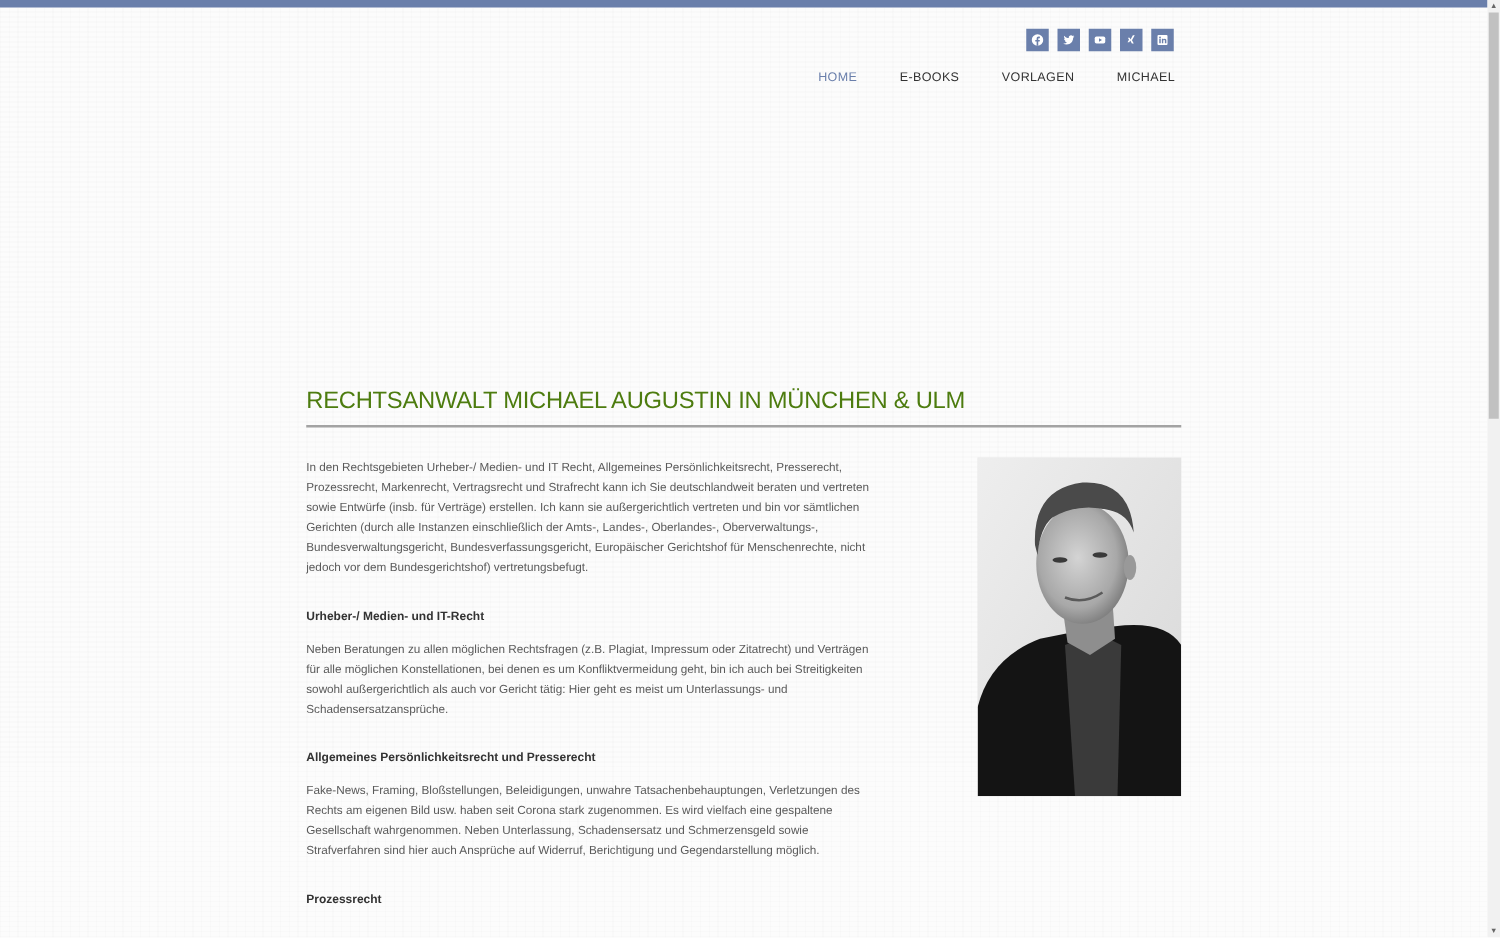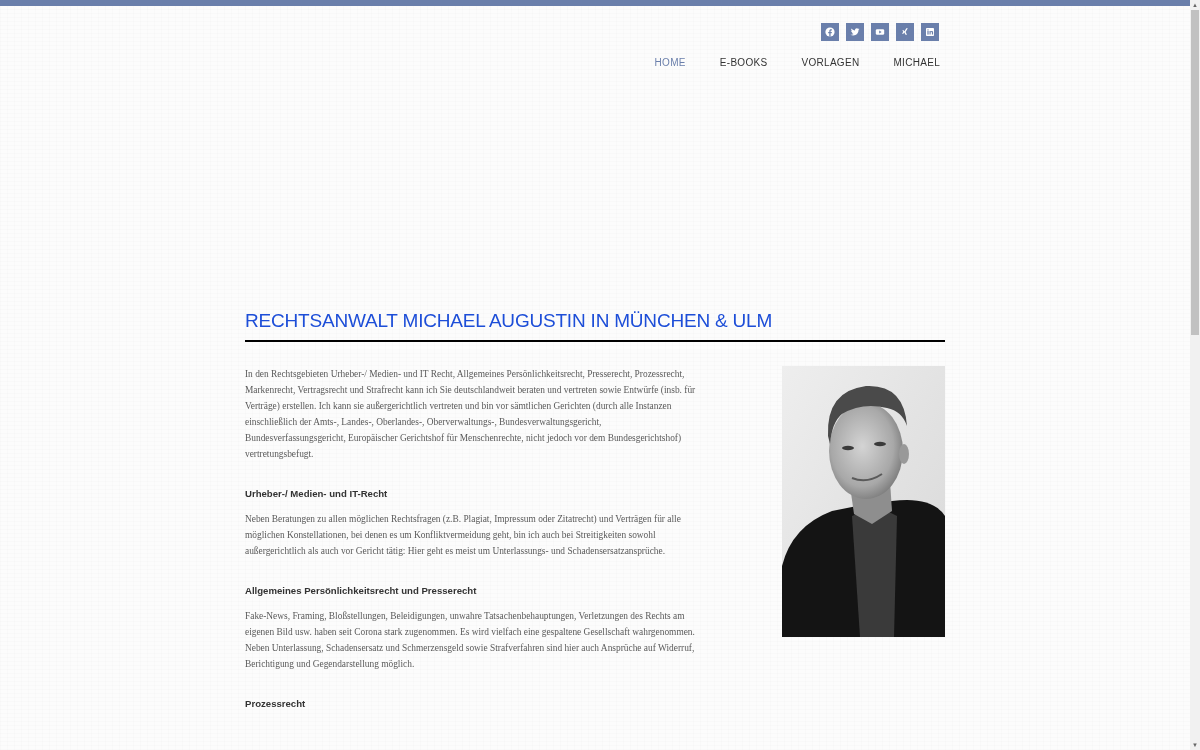--- a/index.html
+++ b/index.html
@@ -38,29 +38,29 @@
     }
     .nav a {
       font-size: 10px; letter-spacing: 0.3px; text-decoration: none;
       color: #333; margin-left: 22px; cursor: pointer;
     }
     .nav a.active { color: #6a7fab; }
     .content {
       position: absolute; left: 245px; top: 310px; width: 700px; z-index: 3;
     }
     .page-title {
-      font-size: 19px; font-weight: normal; color: #1d4ed8;
+      font-size: 19px; font-weight: normal; color: #4d7c0f;
       letter-spacing: -0.2px; padding-bottom: 8px;
-      border-bottom: 2px solid #000000;
+      border-bottom: 2px solid #a3a3a3;
     }
     .body-text {
       margin-top: 24px; width: 455px;
     }
     .body-text p {
-      font-size: 9.4px; line-height: 16px; color: #5a5a5a; margin-bottom: 9px; font-family: Liberation Serif, serif;
+      font-size: 9.4px; line-height: 16px; color: #5a5a5a; margin-bottom: 9px;
     }
     .body-text h4 {
       font-size: 9.6px; font-weight: bold; color: #333; margin-bottom: 9px;
       line-height: 16px;
       margin-top: 24px;
     }
     .portrait {
       position: absolute; left: 782px; top: 366px; width: 163px; height: 271px;
       z-index: 3; overflow: hidden; background: #e8e8e8;
     }

